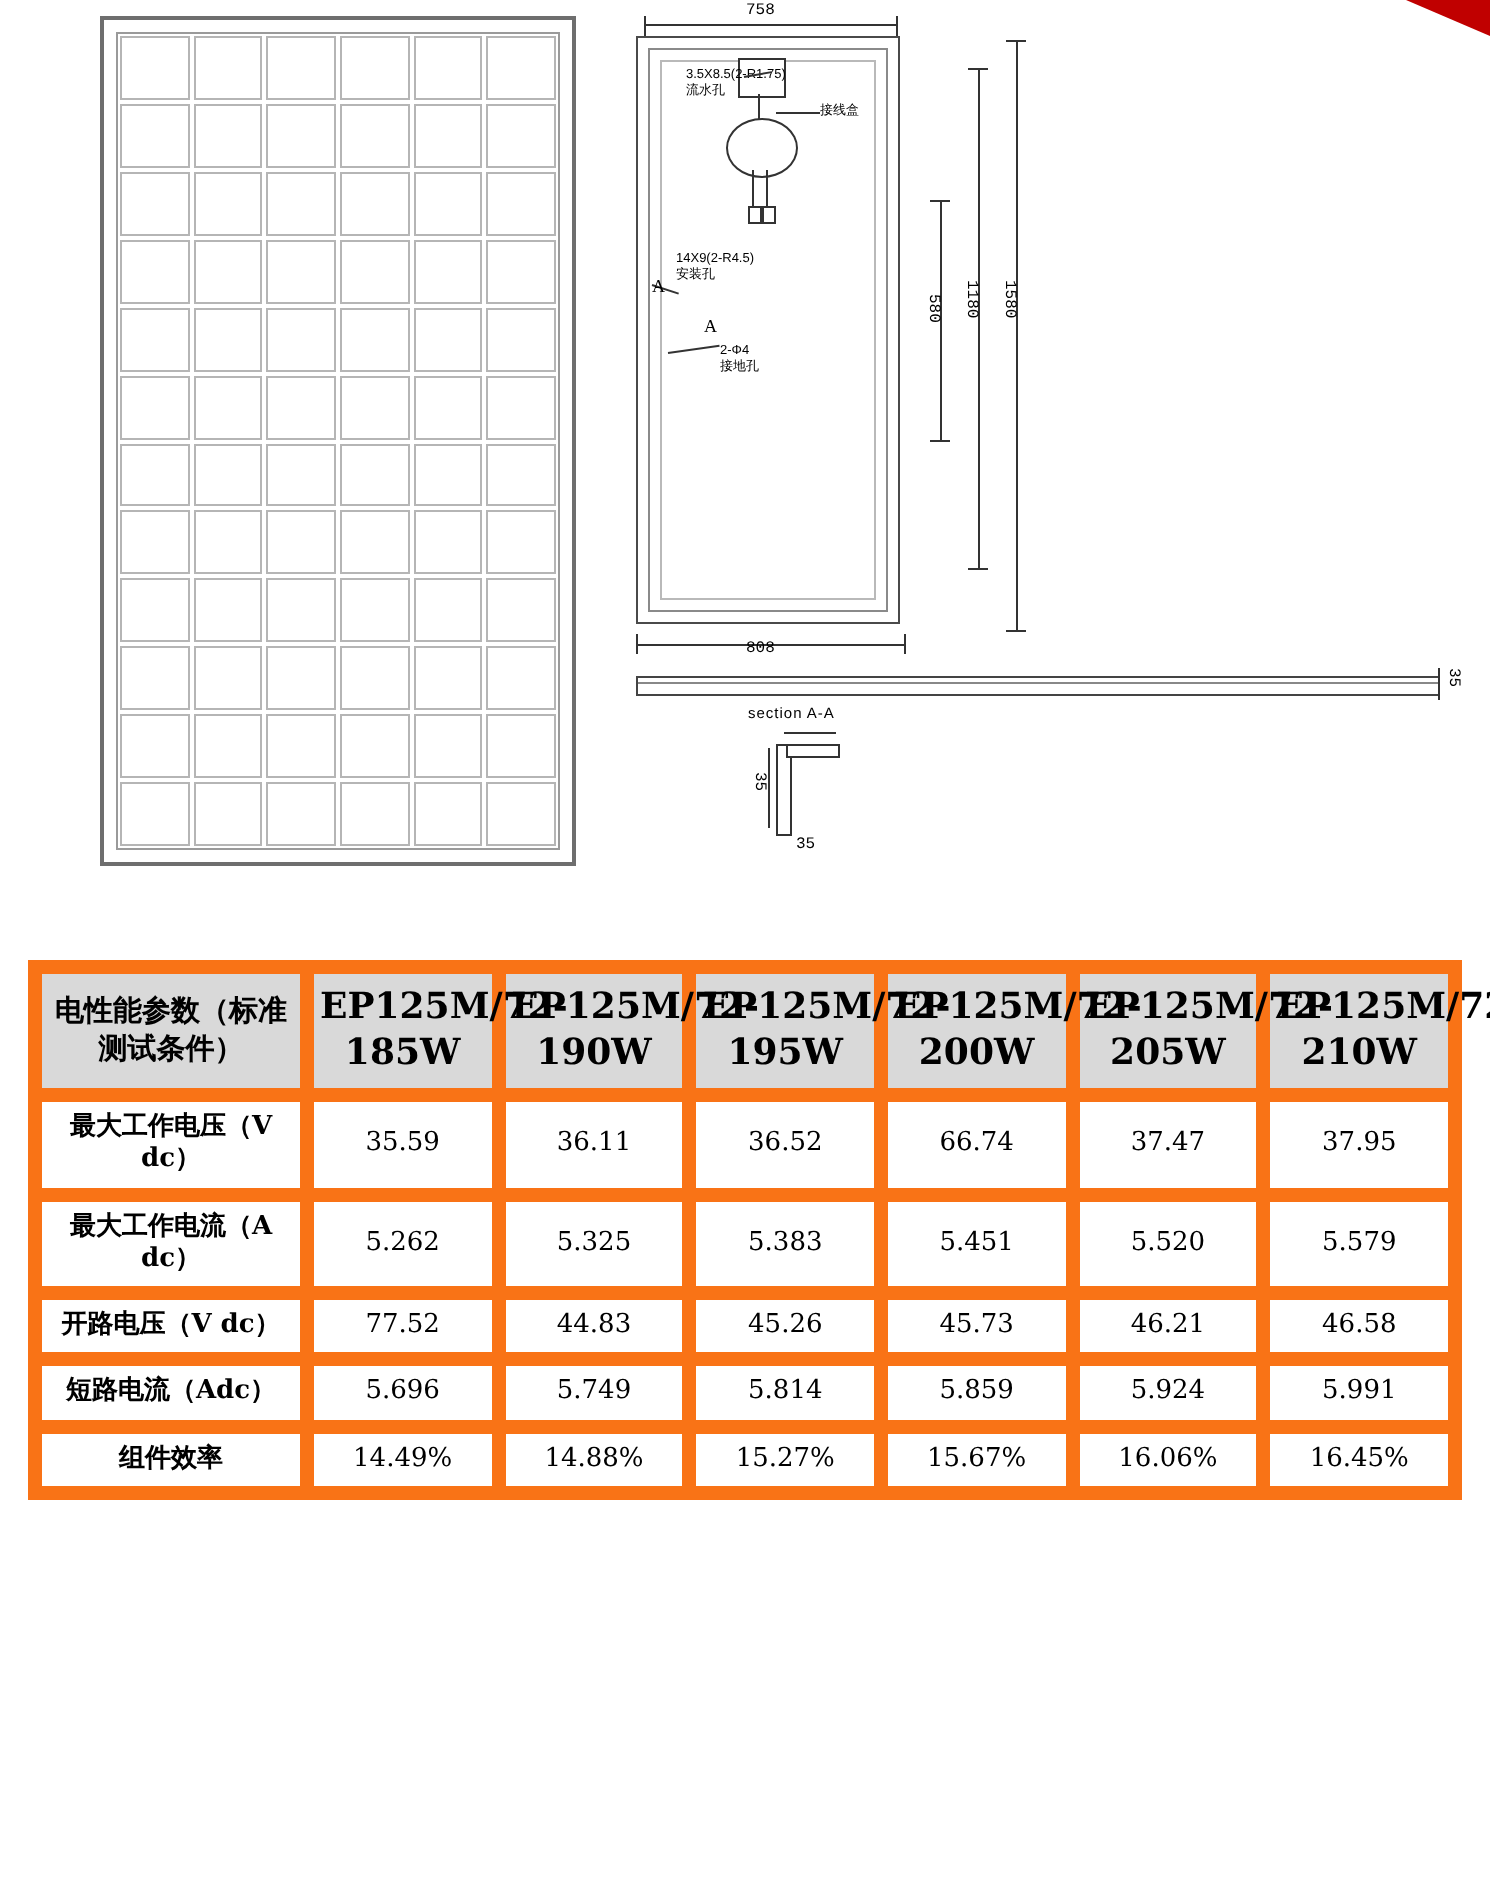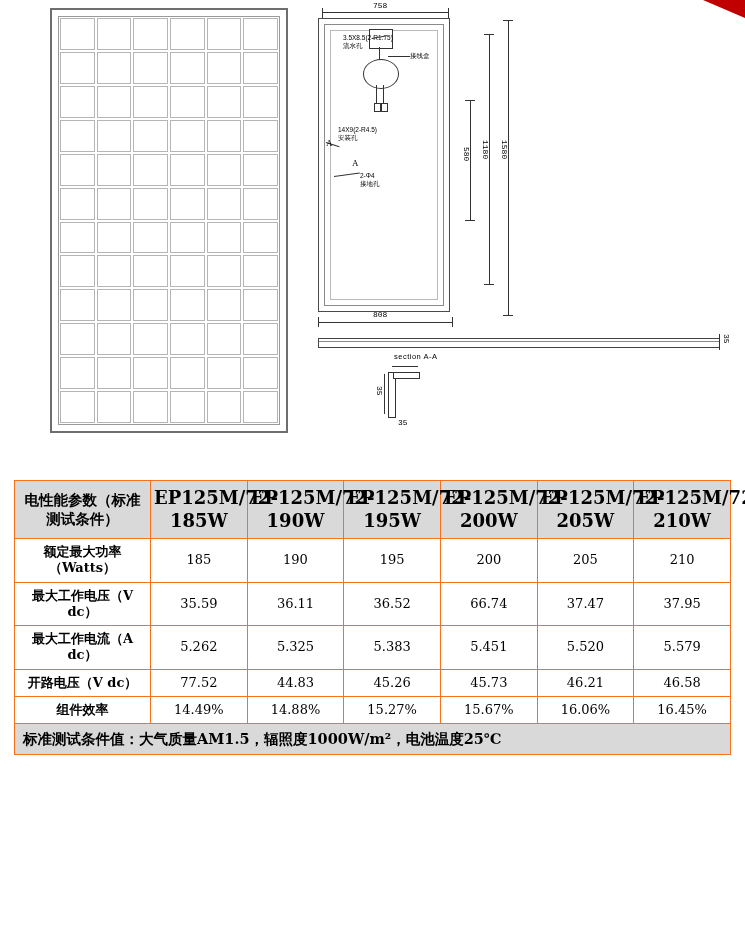--- a/index.html
+++ b/index.html
@@ -176,21 +176,21 @@
     position: absolute;
     left: 318px;
     top: 338px;
     width: 400px;
     height: 8px;
     border: 1px solid #444;
     background: linear-gradient(to bottom,#fff 0,#fff 2px,#888 2px,#888 3px,#fff 3px,#fff 100%);
   }
   .section-label {
     position: absolute;
-    left: 394px;
+    left: 374px;
     top: 352px;
     font-family: "Liberation Sans", sans-serif;
     font-size: 7.5px;
     letter-spacing: .5px;
   }
   .profile {
     position: absolute;
     left: 388px;
     top: 372px;
     width: 30px;
@@ -229,21 +229,21 @@
     top: 480px;
     width: 717px;
   }
   table.spec {
     border-collapse: collapse;
     width: 717px;
     table-layout: fixed;
     font-family: "DejaVu Serif", "Liberation Serif", serif;
   }
   table.spec td {
-    border: 1px solid #f97316;
+    border: 7px solid #f97316;
     text-align: center;
     vertical-align: middle;
     font-size: 13px;
     padding: 5px 2px;
     line-height: 1.25;
   }
   table.spec tr.header td {
     background: #d9d9d9;
     font-weight: bold;
     font-size: 18px;
@@ -362,21 +362,21 @@
   </div>
 
   <div class="dim-line dim-h" style="left:322px; top:12px; width:126px;"></div>
   <div class="dim-line dim-v" style="left:322px; top:8px; height:10px;"></div>
   <div class="dim-line dim-v" style="left:448px; top:8px; height:10px;"></div>
   <div class="dim-text" style="left:373px; top:1px;">758</div>
 
   <div class="dim-line dim-h" style="left:318px; top:322px; width:134px;"></div>
   <div class="dim-line dim-v" style="left:318px; top:317px; height:10px;"></div>
   <div class="dim-line dim-v" style="left:452px; top:317px; height:10px;"></div>
-  <div class="dim-text" style="left:373px; top:310px;">808</div>
+  <div class="dim-text" style="left:373px; top:320px;">808</div>
 
   <div class="dim-line dim-v" style="left:470px; top:100px; height:120px;"></div>
   <div class="dim-line dim-h" style="left:465px; top:100px; width:10px;"></div>
   <div class="dim-line dim-h" style="left:465px; top:220px; width:10px;"></div>
   <div class="dim-text vert" style="left:462px; top:147px;">580</div>
 
   <div class="dim-line dim-v" style="left:489px; top:34px; height:250px;"></div>
   <div class="dim-line dim-h" style="left:484px; top:34px; width:10px;"></div>
   <div class="dim-line dim-h" style="left:484px; top:284px; width:10px;"></div>
   <div class="dim-text vert" style="left:481px; top:140px;">1180</div>
@@ -434,29 +434,20 @@
         <tr class="header">
           <td class="label">电性能参数（标准测试条件）</td>
           <td>EP125M/72-185W</td>
           <td>EP125M/72-190W</td>
           <td>EP125M/72-195W</td>
           <td>EP125M/72-200W</td>
           <td>EP125M/72-205W</td>
           <td>EP125M/72-210W</td>
         </tr>
         <tr>
-          <td class="label">额定最大功率（Watts）</td>
-          <td>185</td>
-          <td>190</td>
-          <td>195</td>
-          <td>200</td>
-          <td>205</td>
-          <td>210</td>
-        </tr>
-        <tr>
           <td class="label">最大工作电压（V dc）</td>
           <td>35.59</td>
           <td>36.11</td>
           <td>36.52</td>
           <td>66.74</td>
           <td>37.47</td>
           <td>37.95</td>
         </tr>
         <tr>
           <td class="label">最大工作电流（A dc）</td>
@@ -470,26 +461,32 @@
         <tr>
           <td class="label">开路电压（V dc）</td>
           <td>77.52</td>
           <td>44.83</td>
           <td>45.26</td>
           <td>45.73</td>
           <td>46.21</td>
           <td>46.58</td>
         </tr>
         <tr>
+          <td class="label">短路电流（Adc）</td>
+          <td>5.696</td>
+          <td>5.749</td>
+          <td>5.814</td>
+          <td>5.859</td>
+          <td>5.924</td>
+          <td>5.991</td>
+        </tr>
+        <tr>
           <td class="label">组件效率</td>
           <td>14.49%</td>
           <td>14.88%</td>
           <td>15.27%</td>
           <td>15.67%</td>
           <td>16.06%</td>
           <td>16.45%</td>
         </tr>
-        <tr>
-          <td class="footer" colspan="7">标准测试条件值：大气质量AM1.5，辐照度1000W/m²，电池温度25℃</td>
-        </tr>
       </tbody>
   </table>
 </div>
 
 </body></html>

